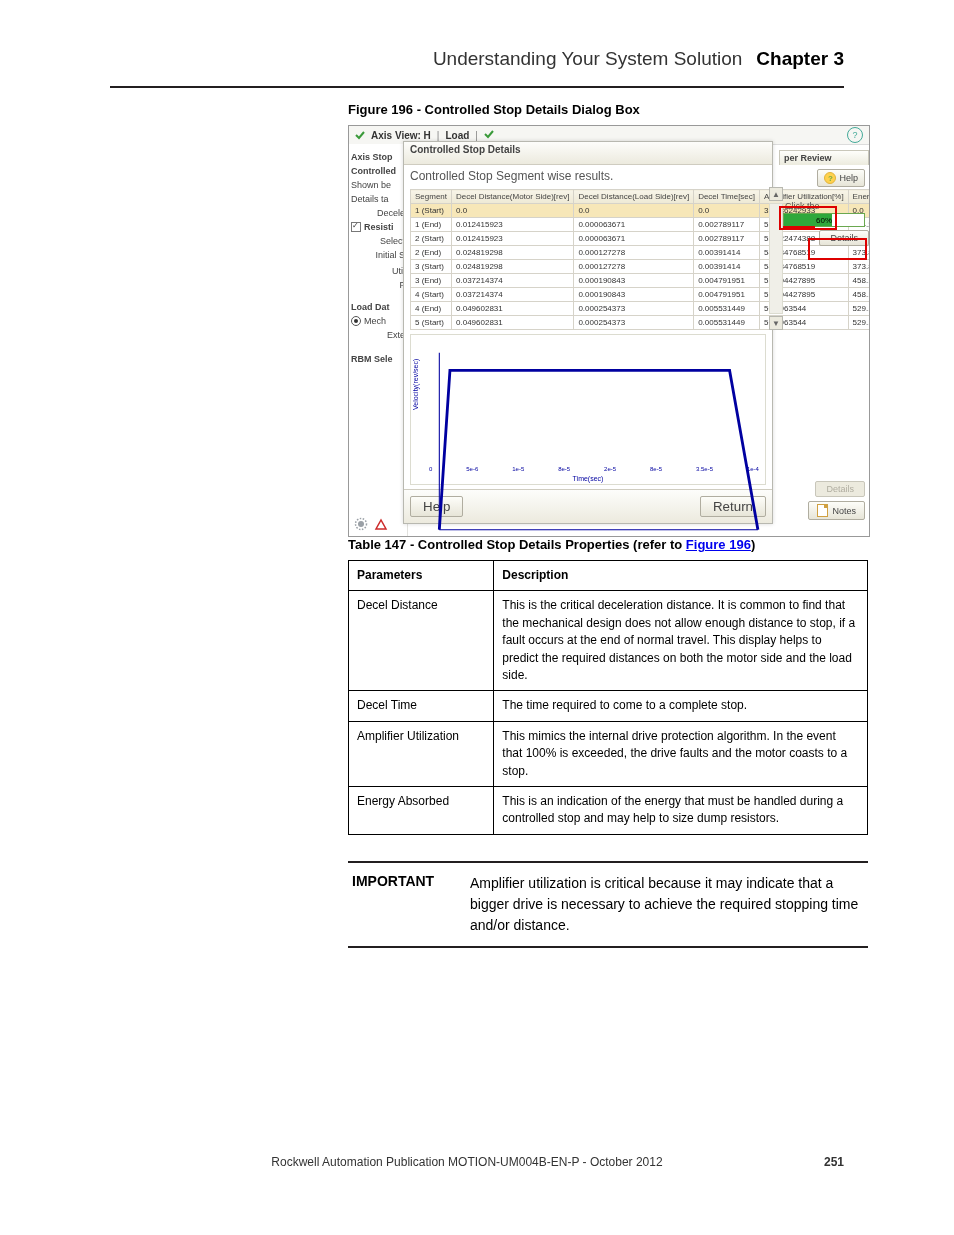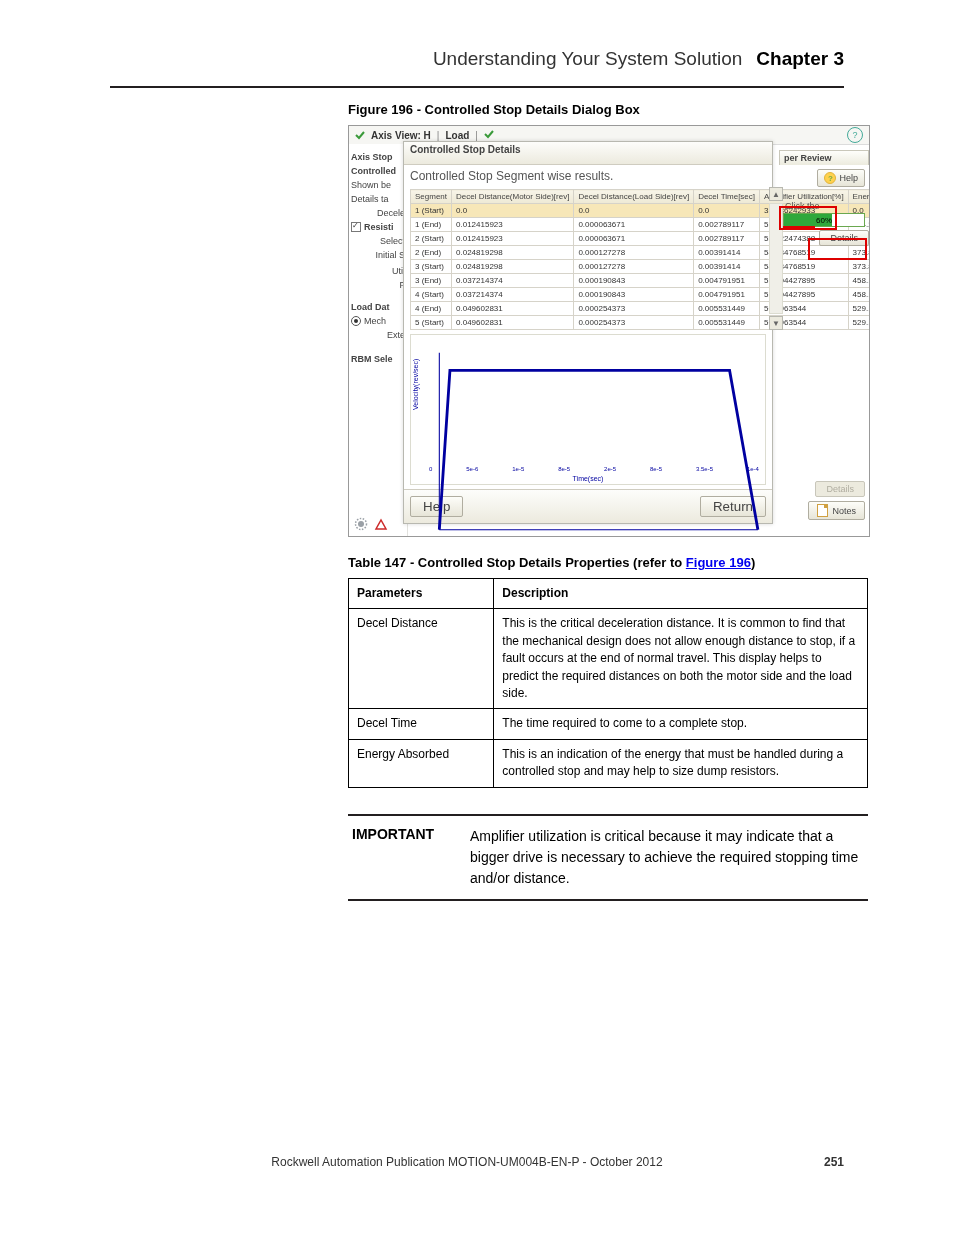--- a/index.html
+++ b/index.html
@@ -87,21 +87,20 @@
   .shot{
     position:relative;
     width:520px;
     height:410px;
     border:1px solid #999;
     background:#fff;
     font-family:Tahoma,Arial,sans-serif;
     font-size:10px;
     color:#333;
     overflow:hidden;
-    margin-bottom:18px;
   }
   
   .bg-window{
     position:absolute; inset:0;
     background:#fff;
   }
   .bg-window .titlebar{
     height:18px; background:#f6f6f3;
     border-bottom:1px solid #dcdcdc;
     display:flex; align-items:center;
@@ -529,20 +528,24 @@
       <tbody id="t147-body">
           <tr>
             <td>Decel Distance</td>
             <td>This is the critical deceleration distance. It is common to find that the mechanical design does not allow enough distance to stop, if a fault occurs at the end of normal travel. This display helps to predict the required distances on both the motor side and the load side.</td>
           </tr>
           <tr>
             <td>Decel Time</td>
             <td>The time required to come to a complete stop.</td>
           </tr>
           <tr>
+            <td>Amplifier Utilization</td>
+            <td>This mimics the internal drive protection algorithm. In the event that 100% is exceeded, the drive faults and the motor coasts to a stop.</td>
+          </tr>
+          <tr>
             <td>Energy Absorbed</td>
             <td>This is an indication of the energy that must be handled during a controlled stop and may help to size dump resistors.</td>
           </tr>
         </tbody>
     </table>
 
     <div class="important">
       <div class="label">IMPORTANT</div>
       <div class="txt">Amplifier utilization is critical because it may indicate that a bigger drive is necessary to achieve the required stopping time and/or distance.</div>
     </div>

